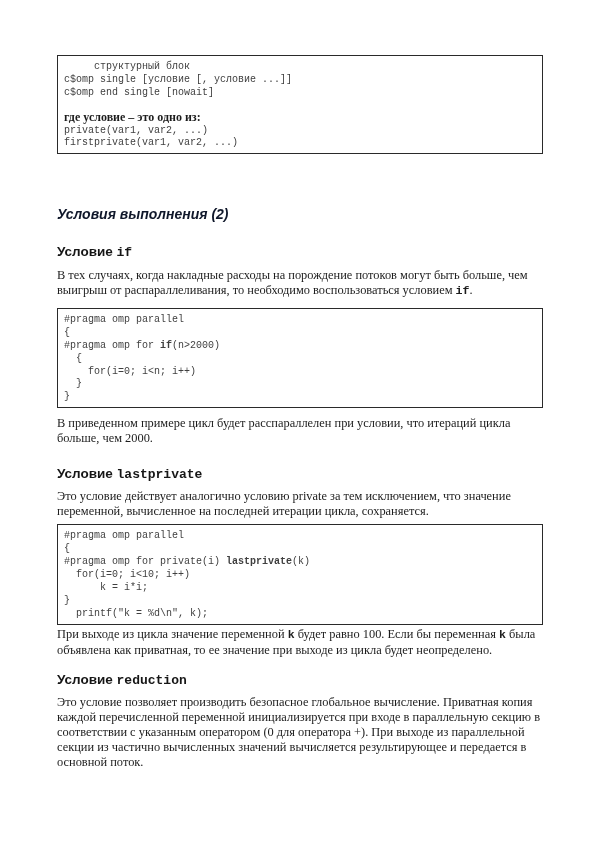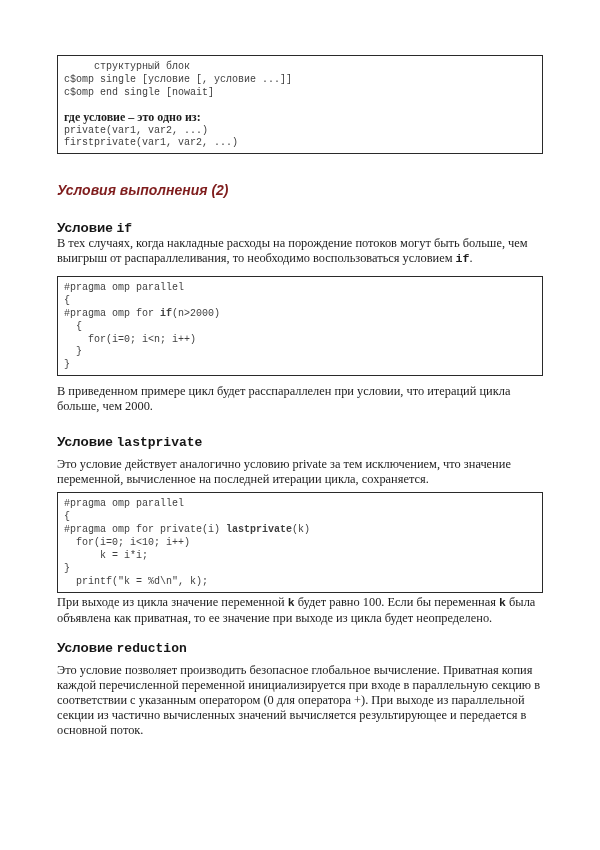--- a/index.html
+++ b/index.html
@@ -36,42 +36,42 @@
   
   .k-m { font-family:"Liberation Mono", monospace; }
   .k-mb{ font-family:"Liberation Mono", monospace; font-weight:bold; }
   .k-s { font-family:"Liberation Serif", serif; }
   .k-sb{ font-family:"Liberation Serif", serif; font-weight:bold; }
   .k-h { font-family:"Liberation Sans", sans-serif; font-weight:bold; }
   .k-hm{ font-family:"Liberation Mono", monospace; font-weight:bold; }
   .k-hi{ font-family:"Liberation Sans", sans-serif; font-weight:bold; font-style:italic; }
   
   .h-main{
-    margin-top:28px;
+    margin-top:52px;
     font-size:14px;
     line-height:16px;
-    color:#7f1d1d;
+    color:#0f172a;
   }
   .h-sec{
     font-size:13.5px;
     line-height:15px;
     color:#161616;
   }
   .h-sec .k-hm{ font-size:13px; }
   
   .para{
     width:486px;
     font-size:12.4px;
     line-height:14.8px;
     color:var(--text);
   }
   .para .k-mb{ font-size:11.6px; }
   
   .mt-h2-first{ margin-top:21px; }
-  .mt-p-after-h{ }
+  .mt-p-after-h{ margin-top:8px; }
   .mt-box-after-p{ margin-top:9px; }
   .mt-p-after-box{ margin-top:8px; }
   .mt-h2{ margin-top:20px; }
   .mt-p3{ margin-top:7px; }
   .mt-box3{ margin-top:6px; }
   .mt-p-tight{ margin-top:2px; }
   .mt-h2-last{ margin-top:15px; }
   .mt-p-last{ margin-top:7px; }
 </style>
 </head>

